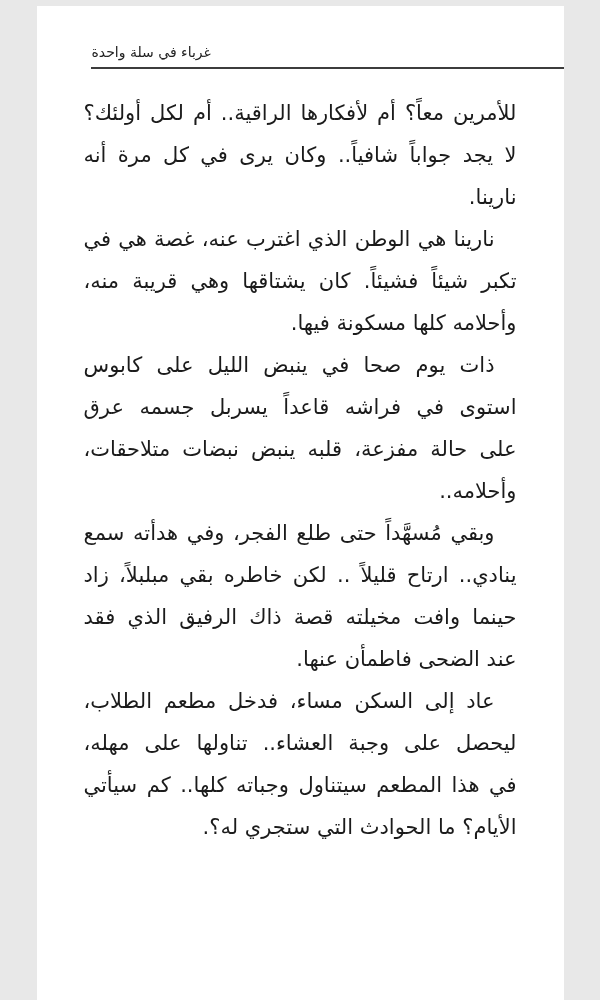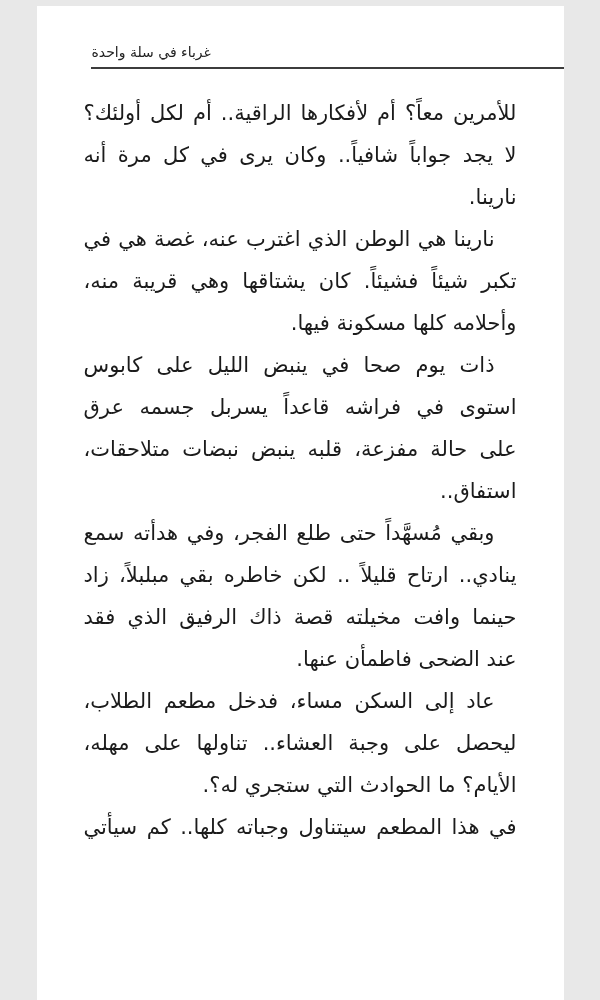--- a/index.html
+++ b/index.html
@@ -66,23 +66,23 @@
   <div class="body-text">
       <div class="line">للأمرين معاً؟ أم لأفكارها الراقية.. أم لكل أولئك؟ ثم إنه</div>
       <div class="line">لا يجد جواباً شافياً.. وكان يرى في كل مرة أنه يحبها، لأنها</div>
       <div class="line end">نارينا.</div>
       <div class="line indent">نارينا هي الوطن الذي اغترب عنه، غصة هي في قلبه،</div>
       <div class="line">تكبر شيئاً فشيئاً. كان يشتاقها وهي قريبة منه، فكيف به الآن.</div>
       <div class="line end">وأحلامه كلها مسكونة فيها.</div>
       <div class="line indent">ذات يوم صحا في ينبض الليل على كابوس فظيع،</div>
       <div class="line">استوى في فراشه قاعداً يسربل جسمه عرق غزير.. رآها</div>
       <div class="line">على حالة مفزعة، قلبه ينبض نبضات متلاحقات، وترتعش</div>
-      <div class="line end">استفاق..</div>
+      <div class="line end">وأحلامه..</div>
       <div class="line indent">وبقي مُسهَّداً حتى طلع الفجر، وفي هدأته سمع المؤذن</div>
       <div class="line">ينادي.. ارتاح قليلاً .. لكن خاطره بقي مبلبلاً، زاد هلعه</div>
       <div class="line">حينما وافت مخيلته قصة ذاك الرفيق الذي فقد زوجته ففقد</div>
       <div class="line end">عند الضحى فاطمأن عنها.</div>
       <div class="line indent">عاد إلى السكن مساء، فدخل مطعم الطلاب، وأبرز الصباح</div>
       <div class="line">ليحصل على وجبة العشاء.. تناولها على مهله، لذيذة..</div>
+      <div class="line">في هذا المطعم سيتناول وجباته كلها.. كم سيأتي عليه من</div>
       <div class="line end">الأيام؟ ما الحوادث التي ستجري له؟.</div>
-      <div class="line">في هذا المطعم سيتناول وجباته كلها.. كم سيأتي عليه من</div>
     </div>
 </div>
 
 </body></html>

